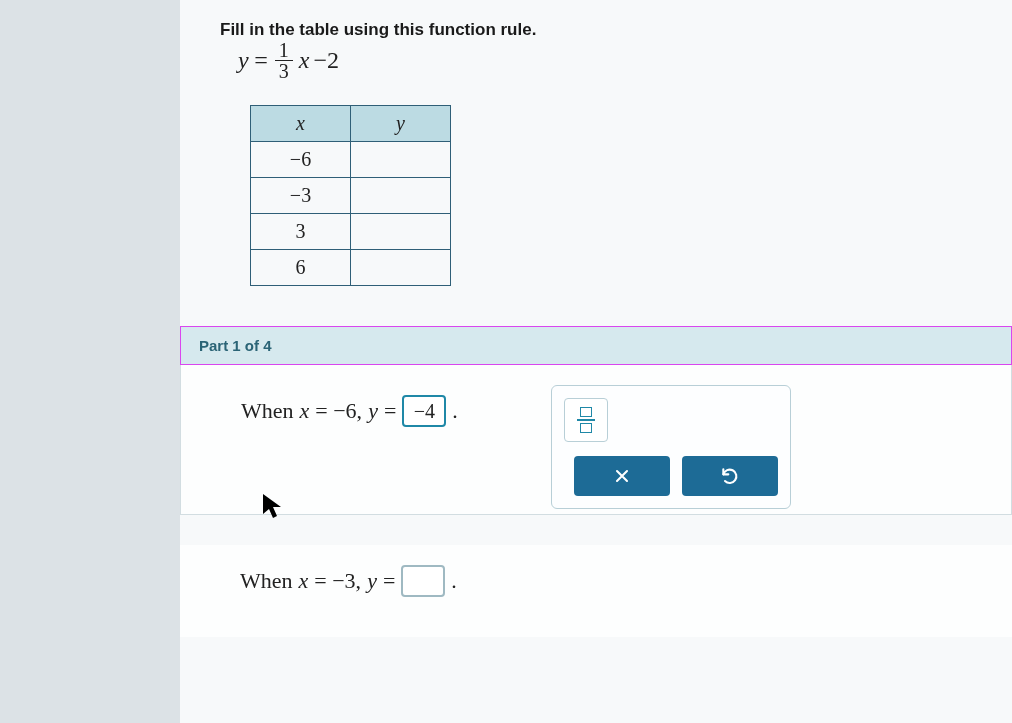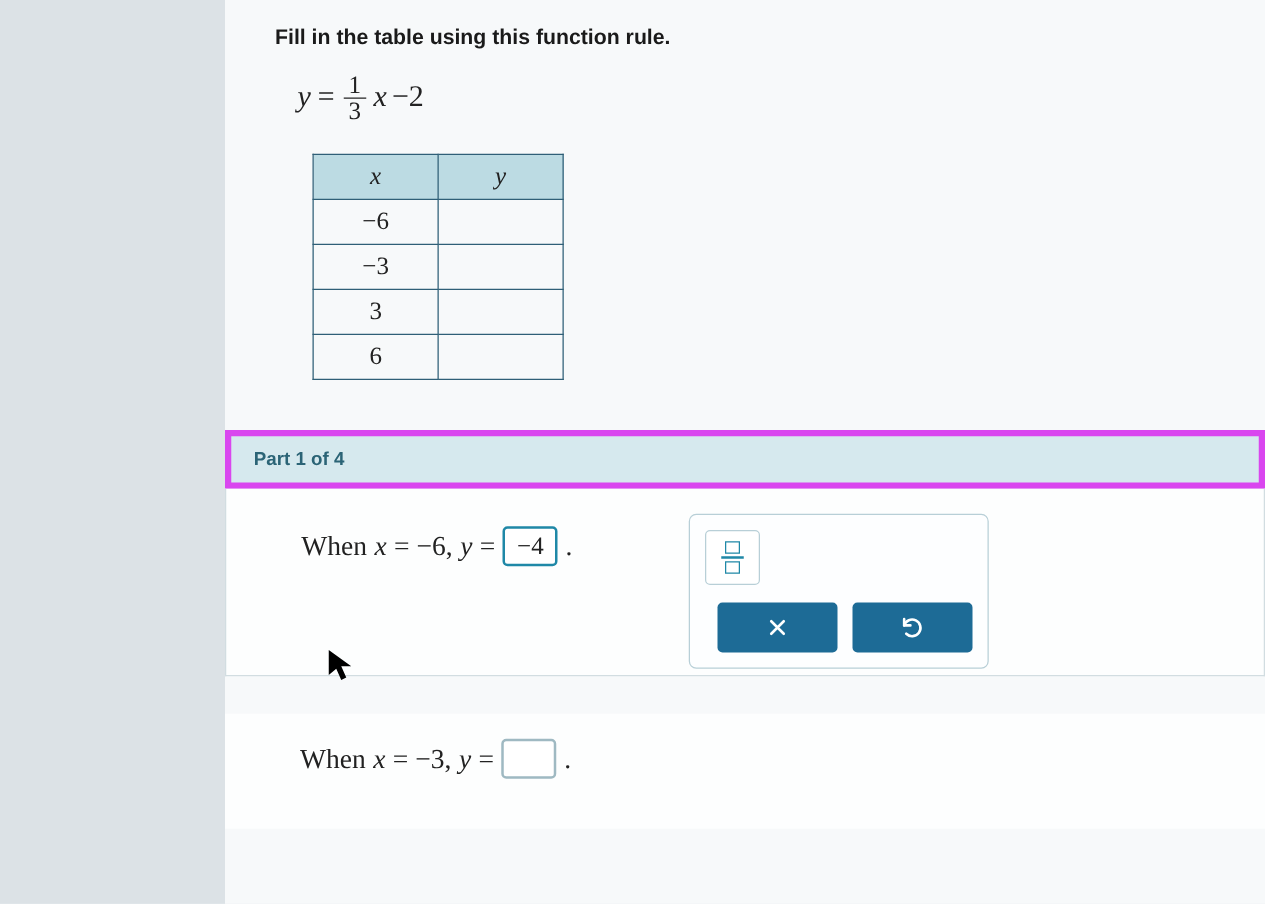--- a/index.html
+++ b/index.html
@@ -21,21 +21,20 @@
     position: absolute;
     left: 180px; top: 0;
     right: 0; bottom: 0;
     background: #f7f9fa;
     padding: 20px 40px 0 40px;
   }
   .prompt {
     font-size: 17px;
     font-weight: bold;
     color: #1a1a1a;
-    margin-bottom: 18px;
   }
   .equation {
     font-family: "Times New Roman", serif;
     font-size: 24px;
     font-style: italic;
     display: flex;
     align-items: center;
     gap: 4px;
     margin: 0 0 24px 18px;
     color: #222;
@@ -65,21 +64,21 @@
     font-size: 20px;
     color: #222;
   }
   table.func th {
     background: #bcdbe3;
     font-style: italic;
     font-weight: normal;
   }
   .part-bar {
     background: #d6e9ee;
-    border: 5px solid #d946ef;
+    border: 1px solid #d946ef;
     padding: 10px 18px;
     font-size: 15px;
     color: #2b6476;
     font-weight: bold;
     margin: 0 -40px 0 -40px;
   }
   .part-body {
     background: #fdfefe;
     border-left: 1px solid #d2dde1;
     border-right: 1px solid #d2dde1;

